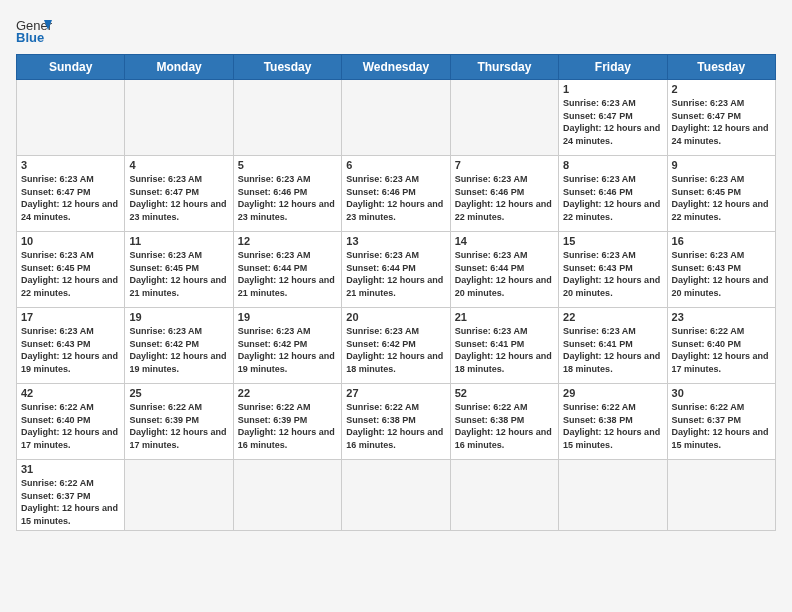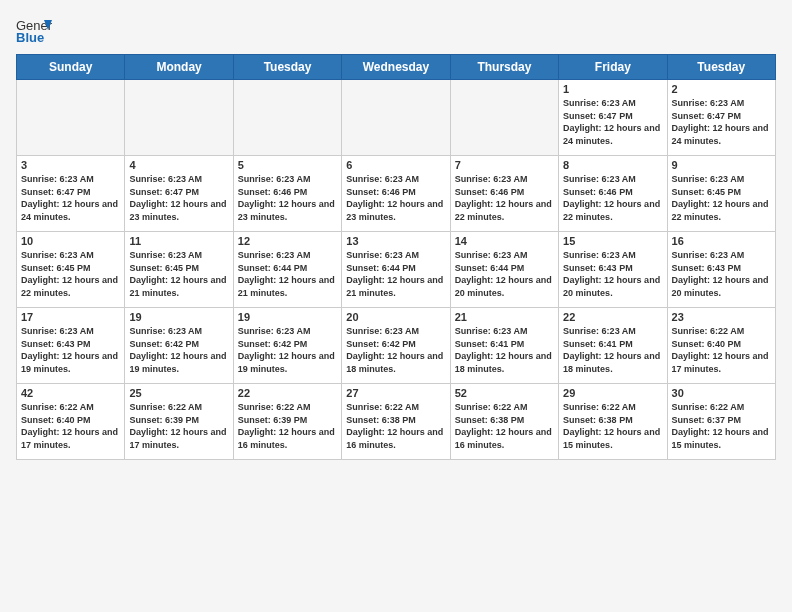--- a/index.html
+++ b/index.html
@@ -305,15 +305,29 @@
 Sunset: 6:38 PM
 Daylight: 12 hours and 15 minutes.</div>
           </td>
           <td>
             <span class="day-number">30</span>
             <div class="day-info" style="white-space: pre-line;">Sunrise: 6:22 AM
 Sunset: 6:37 PM
 Daylight: 12 hours and 15 minutes.</div>
           </td>
         </tr>
+        <tr class="last-row">
+          <td>
+            <span class="day-number">31</span>
+            <div class="day-info" style="white-space: pre-line;">Sunrise: 6:22 AM
+Sunset: 6:37 PM
+Daylight: 12 hours and 15 minutes.</div>
+          </td>
+          <td class="empty"></td>
+          <td class="empty"></td>
+          <td class="empty"></td>
+          <td class="empty"></td>
+          <td class="empty"></td>
+          <td class="empty"></td>
+        </tr>
       </tbody>
   </table>
 </div>
 
 </body></html>

